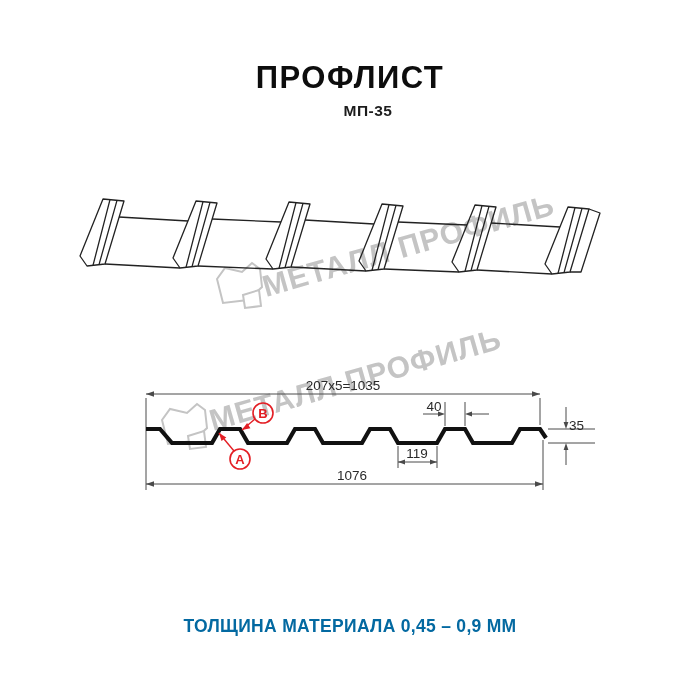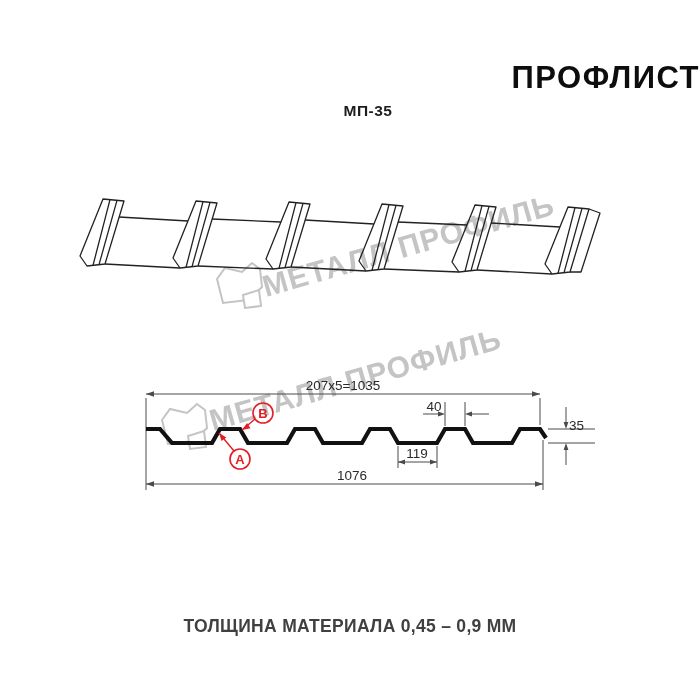--- a/index.html
+++ b/index.html
@@ -1,23 +1,23 @@
 <!DOCTYPE html>
 <html><head>
 <meta charset="utf-8">
 <style>
   html,body{margin:0;padding:0;background:#fff;}
   .stage{position:relative;width:700px;height:700px;background:#ffffff;overflow:hidden;
          font-family:"Liberation Sans", sans-serif;}
-  .title{position:absolute;left:0;right:0;top:60px;text-align:right;
+  .title{position:absolute;left:0;right:0;top:60px;text-align:center;
          font-size:31px;font-weight:800;letter-spacing:1.5px;color:#0d0d0d;}
   .subtitle{position:absolute;left:0;right:0;top:102px;text-align:center;
          font-size:15.5px;font-weight:600;letter-spacing:.5px;color:#1c1c1c;padding-left:36px;}
   .footer{position:absolute;left:0;right:0;top:616px;text-align:center;
-         font-size:17.5px;font-weight:600;letter-spacing:.3px;color:#404040;}
+         font-size:17.5px;font-weight:600;letter-spacing:.3px;color:#0369a1;}
   svg{position:absolute;left:0;top:0;}
   .dim-txt{font-family:"Liberation Sans",sans-serif;font-size:13.5px;fill:#2a2a2a;}
   .red-txt{font-family:"Liberation Sans",sans-serif;font-size:13px;font-weight:700;fill:#e31e24;}
   .wm-txt{font-family:"Liberation Sans",sans-serif;font-size:30px;font-weight:700;
           fill:#c4c4c4;letter-spacing:1px;}
 </style>
 </head>
 <body>
 
 <div class="stage">

